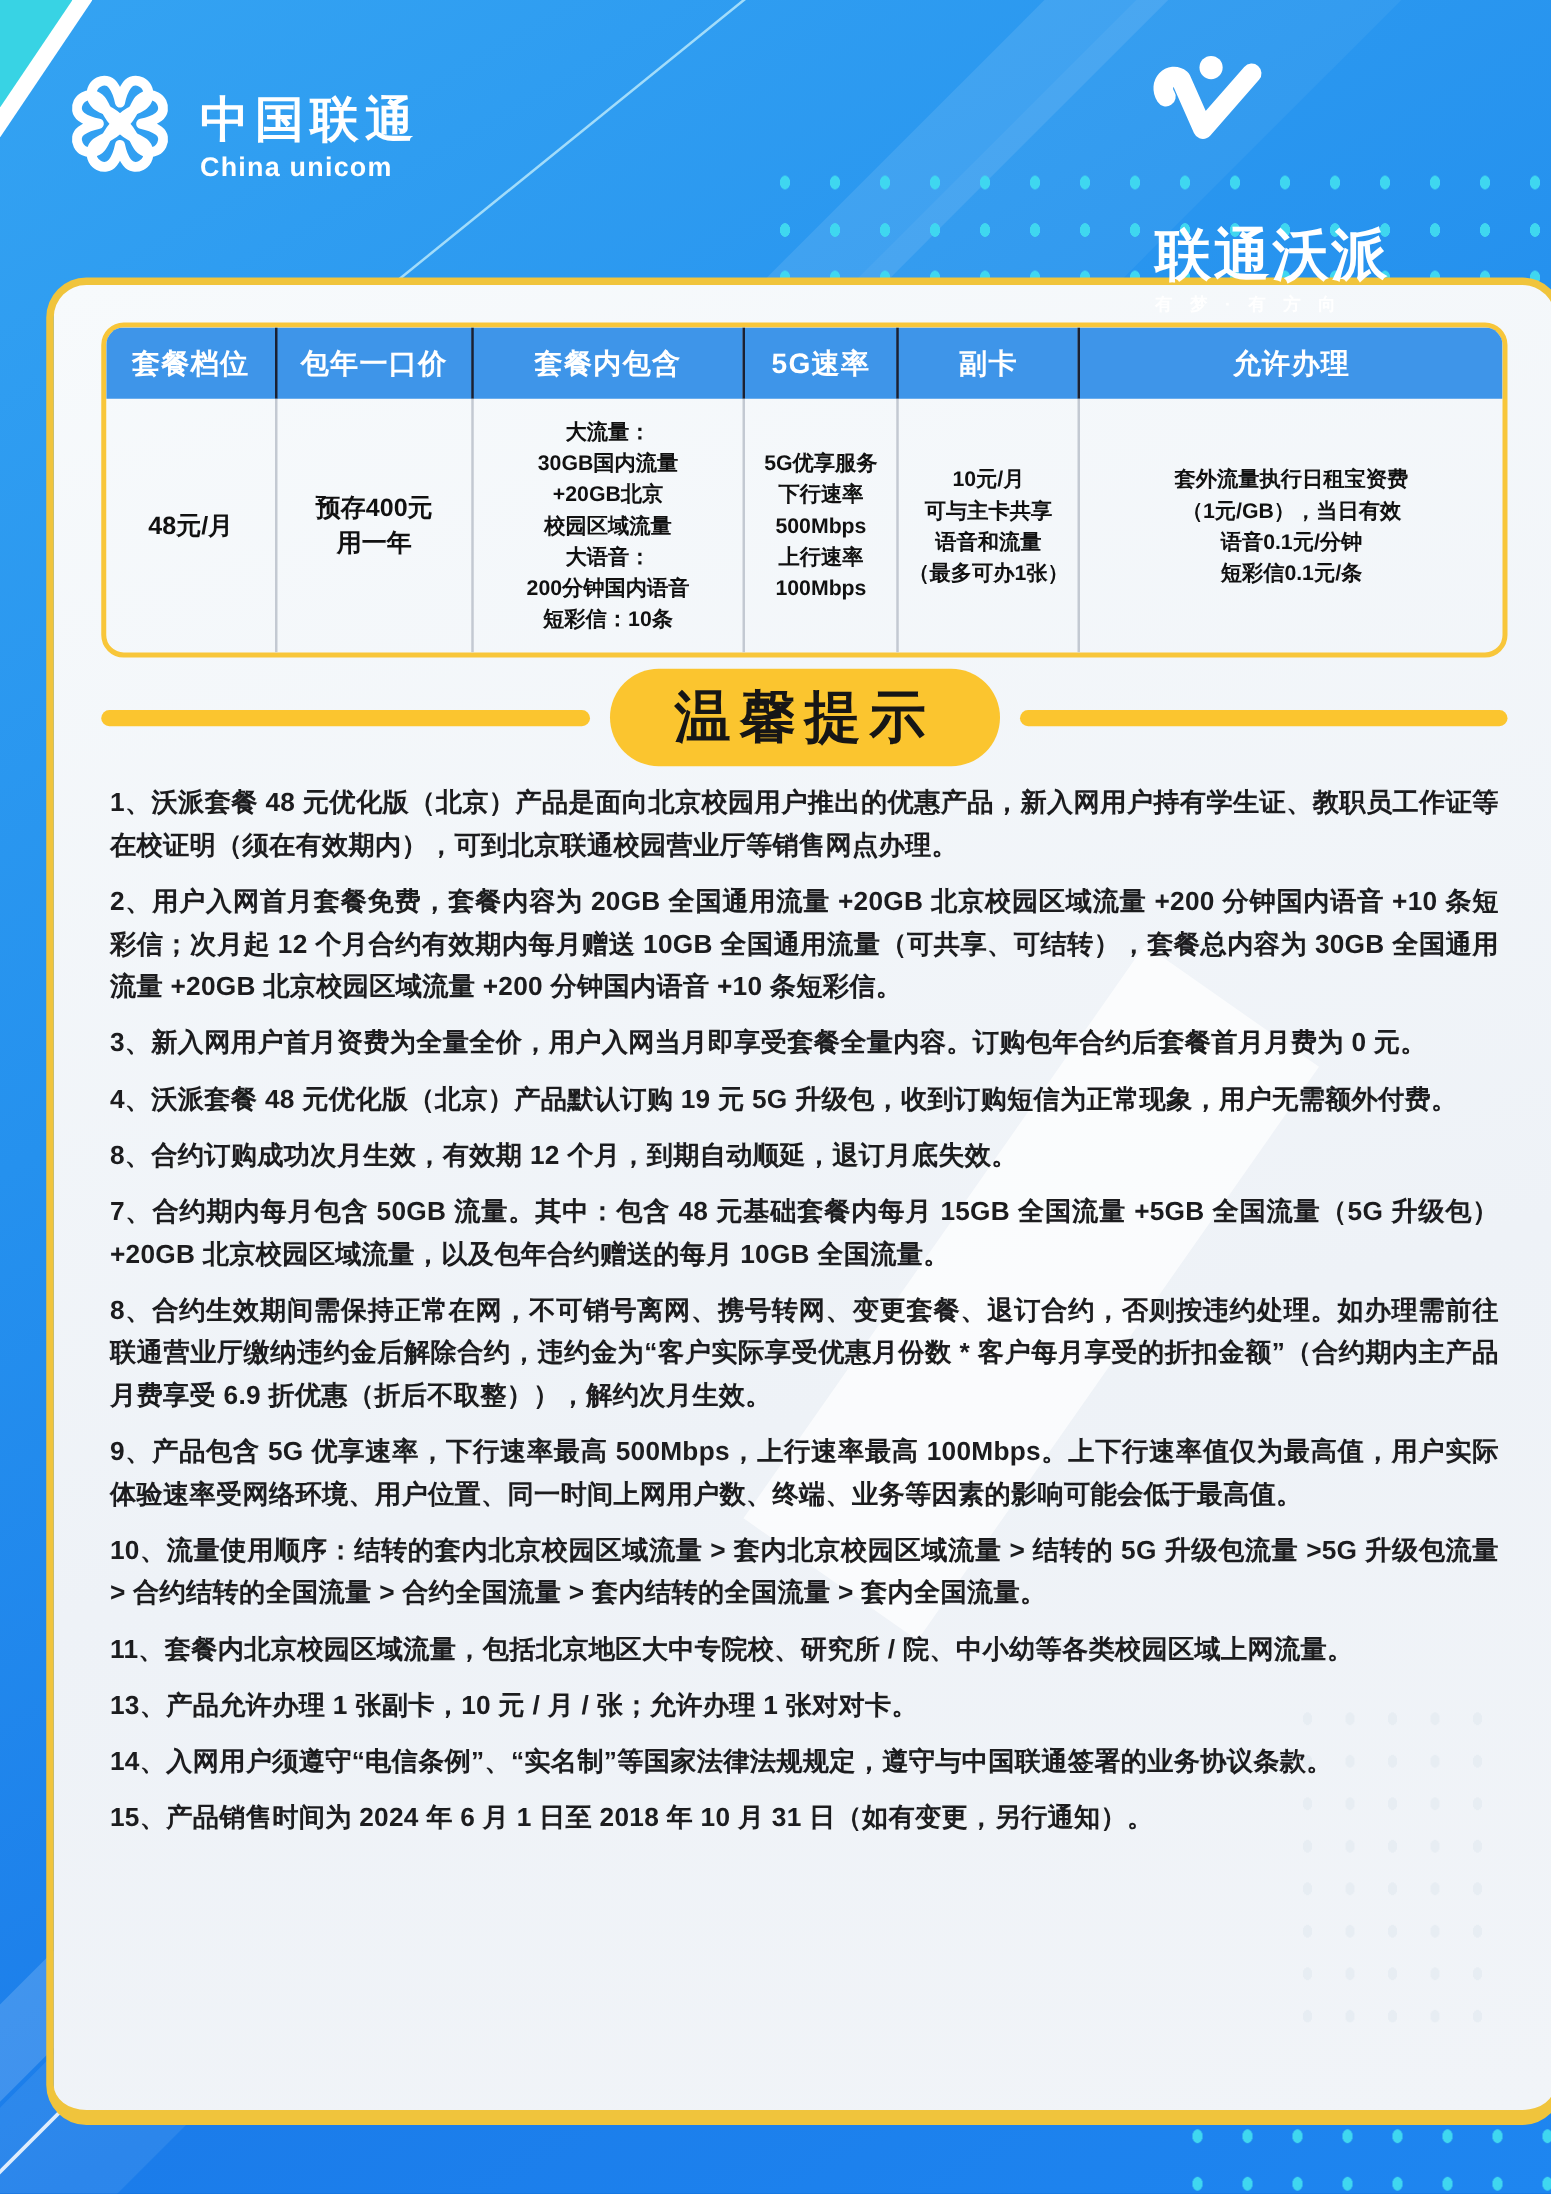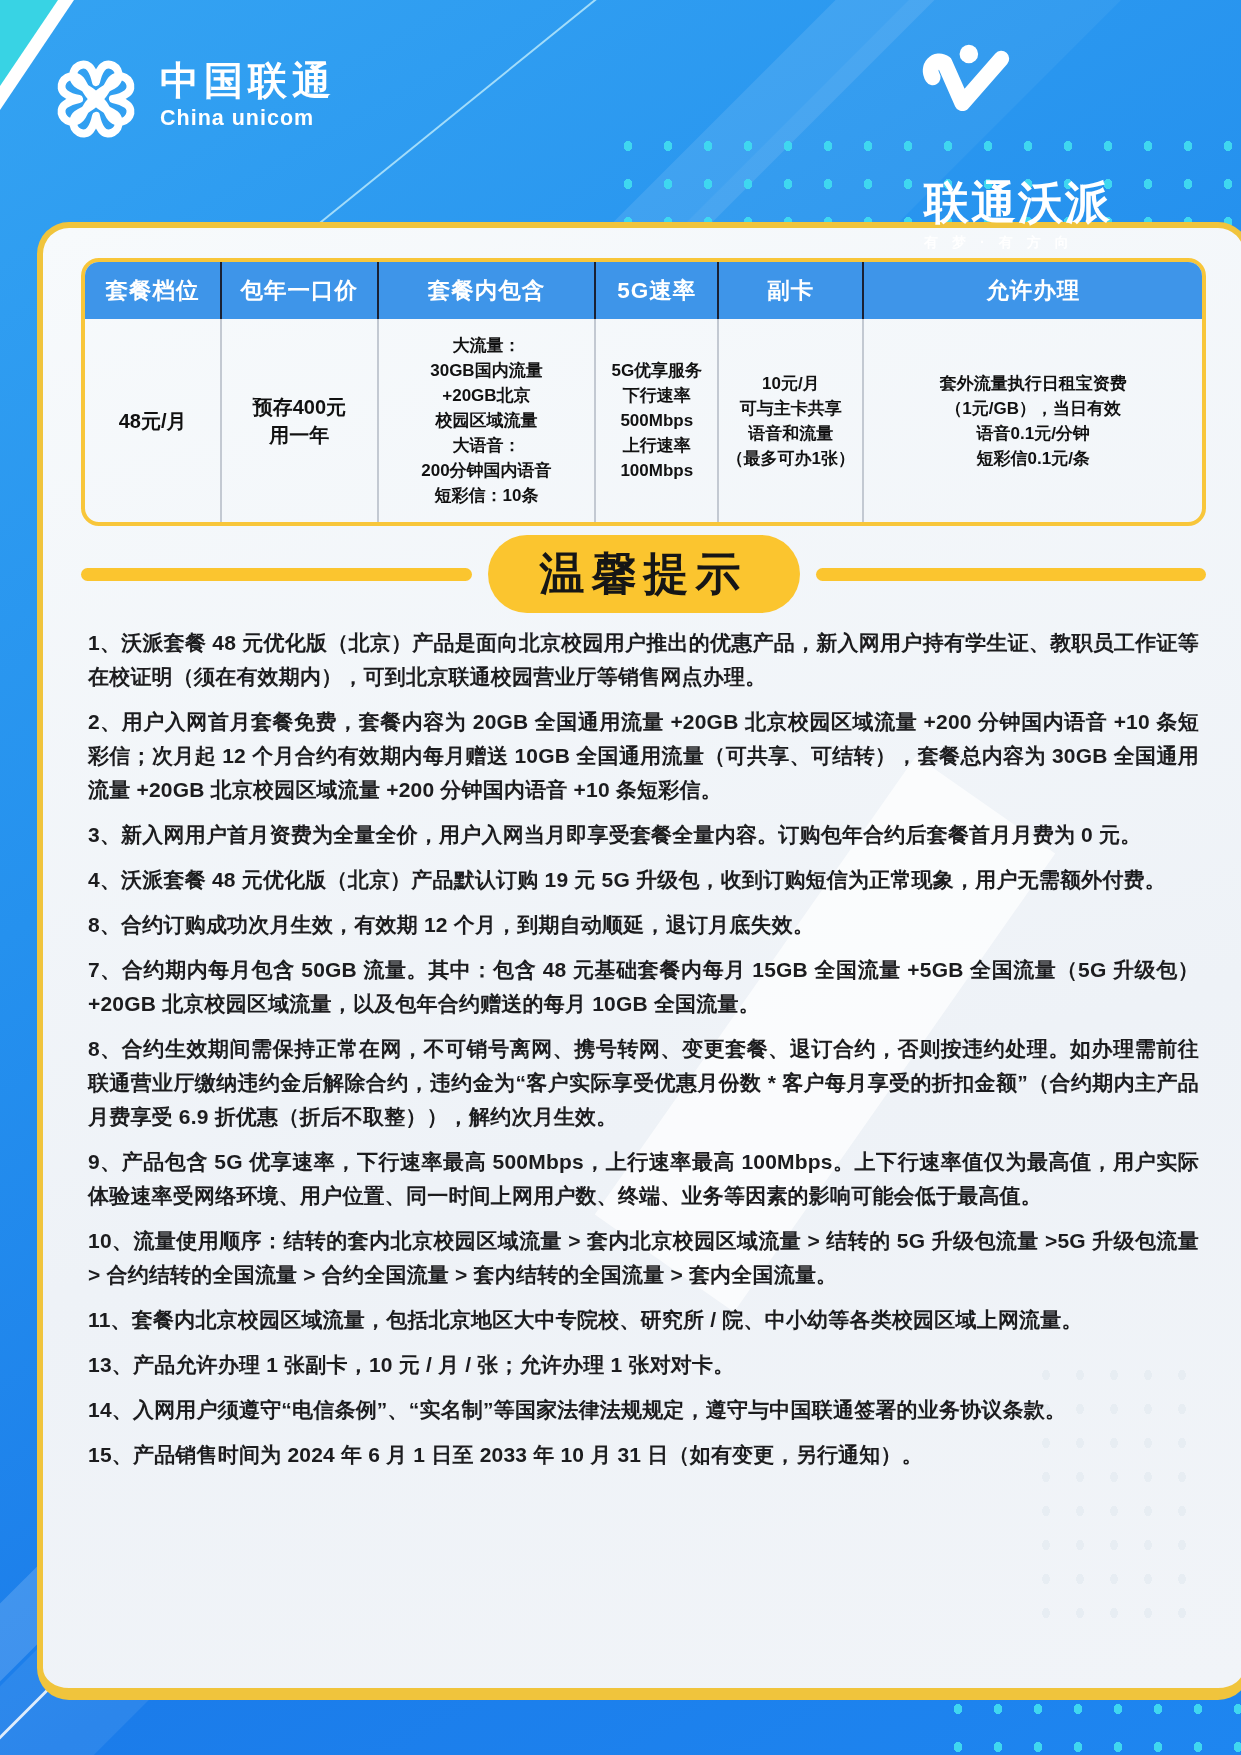--- a/index.html
+++ b/index.html
@@ -23,21 +23,21 @@
   .corner-cyan{position:absolute;left:0;top:0;width:58px;height:86px;background:#38d3e4;
     clip-path:polygon(0 0,58px 0,0 86px);}
   .dots{position:absolute;pointer-events:none;
     background-image:radial-gradient(ellipse 6.5px 8.5px at center,#3fd7f0 62%,transparent 65%);
     background-size:40px 38px;}
   .dots-top{left:608px;top:127px;width:633px;height:112px;z-index:1;}
   .dots-bottom{left:938px;top:1690px;width:303px;height:66px;z-index:1;}
   
   .logo-unicom{position:absolute;left:48px;top:52px;display:flex;align-items:flex-start;z-index:3;}
   .logo-unicom svg{width:96px;height:94px;}
-  .logo-unicom .txt{margin-left:16px;color:#fff;margin-top:8px;}
+  .logo-unicom .txt{margin-left:16px;color:#fff;margin-top:24px;}
   .logo-unicom .cn{font-size:39px;font-weight:bold;letter-spacing:5px;line-height:42px;}
   .logo-unicom .en{font-size:21.5px;font-weight:600;letter-spacing:1px;margin-top:4px;}
   .logo-wopai{position:absolute;left:916px;top:40px;display:flex;align-items:flex-start;z-index:3;flex-direction:column;}
   .logo-wopai svg{width:102px;height:106px;}
   .logo-wopai .txt{margin-left:8px;color:#fff;}
   .logo-wopai .cn{font-size:45px;font-weight:bold;letter-spacing:2px;line-height:50px;margin-top:28px;}
   .logo-wopai .slogan{font-size:14px;font-weight:700;letter-spacing:14px;margin-top:6px;white-space:nowrap;}
   
   .card{
     position:absolute;left:37px;top:222px;width:1213px;height:1478px;box-sizing:border-box;
@@ -181,17 +181,17 @@
       <p>3、新入网用户首月资费为全量全价，用户入网当月即享受套餐全量内容。订购包年合约后套餐首月月费为 0 元。</p>
       <p>4、沃派套餐 48 元优化版（北京）产品默认订购 19 元 5G 升级包，收到订购短信为正常现象，用户无需额外付费。</p>
       <p>8、合约订购成功次月生效，有效期 12 个月，到期自动顺延，退订月底失效。</p>
       <p>7、合约期内每月包含 50GB 流量。其中：包含 48 元基础套餐内每月 15GB 全国流量 +5GB 全国流量（5G 升级包）+20GB 北京校园区域流量，以及包年合约赠送的每月 10GB 全国流量。</p>
       <p>8、合约生效期间需保持正常在网，不可销号离网、携号转网、变更套餐、退订合约，否则按违约处理。如办理需前往联通营业厅缴纳违约金后解除合约，违约金为“客户实际享受优惠月份数 * 客户每月享受的折扣金额”（合约期内主产品月费享受 6.9 折优惠（折后不取整）），解约次月生效。</p>
       <p>9、产品包含 5G 优享速率，下行速率最高 500Mbps，上行速率最高 100Mbps。上下行速率值仅为最高值，用户实际体验速率受网络环境、用户位置、同一时间上网用户数、终端、业务等因素的影响可能会低于最高值。</p>
       <p>10、流量使用顺序：结转的套内北京校园区域流量 &gt; 套内北京校园区域流量 &gt; 结转的 5G 升级包流量 &gt;5G 升级包流量 &gt; 合约结转的全国流量 &gt; 合约全国流量 &gt; 套内结转的全国流量 &gt; 套内全国流量。</p>
       <p>11、套餐内北京校园区域流量，包括北京地区大中专院校、研究所 / 院、中小幼等各类校园区域上网流量。</p>
       <p>13、产品允许办理 1 张副卡，10 元 / 月 / 张；允许办理 1 张对对卡。</p>
       <p>14、入网用户须遵守“电信条例”、“实名制”等国家法律法规规定，遵守与中国联通签署的业务协议条款。</p>
-      <p>15、产品销售时间为 2024 年 6 月 1 日至 2033 年 10 月 31 日（如有变更，另行通知）。</p>
+      <p>15、产品销售时间为 2024 年 6 月 1 日至 2018 年 10 月 31 日（如有变更，另行通知）。</p>
     </div>
   </div>
 
 </div>
 
 </body></html>

